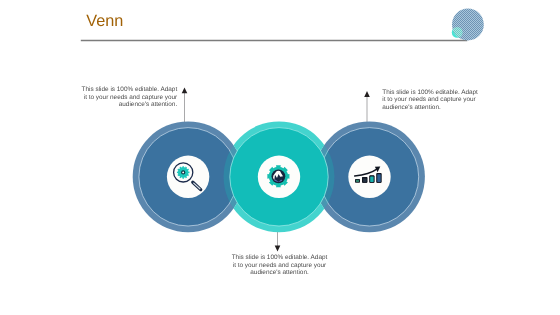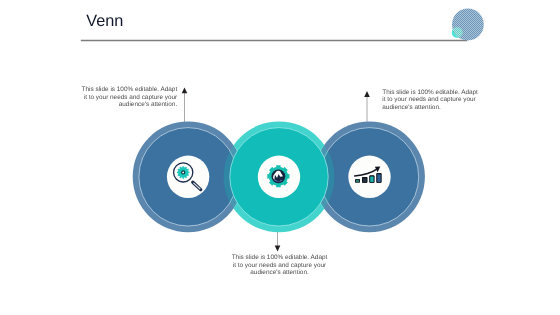--- a/index.html
+++ b/index.html
@@ -1,19 +1,19 @@
 <!DOCTYPE html>
 <html><head>
 <meta charset="utf-8">
 <style>
   html,body{margin:0;padding:0;}
   body{width:560px;height:315px;background:#ffffff;overflow:hidden;
        font-family:"Liberation Sans",sans-serif;-webkit-font-smoothing:antialiased;text-rendering:geometricPrecision;}
   .slide{position:relative;width:560px;height:315px;background:#fff;}
-  .title{position:absolute;left:86.2px;top:12.5px;font-size:16.3px;line-height:16.1px;color:#0f172a;letter-spacing:0px;}
+  .title{position:absolute;left:86.2px;top:12.5px;font-size:16.3px;line-height:16.1px;color:#a16207;letter-spacing:0px;}
   .body-text{position:absolute;font-size:6.4px;line-height:7.5px;color:#4b4b4b;white-space:pre-line;}
   .tl{left:62.2px;top:86.3px;width:115px;text-align:right;}
   .tr{left:382.3px;top:88.6px;width:115px;text-align:left;}
   .tb{left:231.5px;top:254.3px;width:96px;text-align:center;}
   svg.venn{position:absolute;left:0;top:0;}
 </style>
 </head>
 <body>
 
 <div class="slide">

